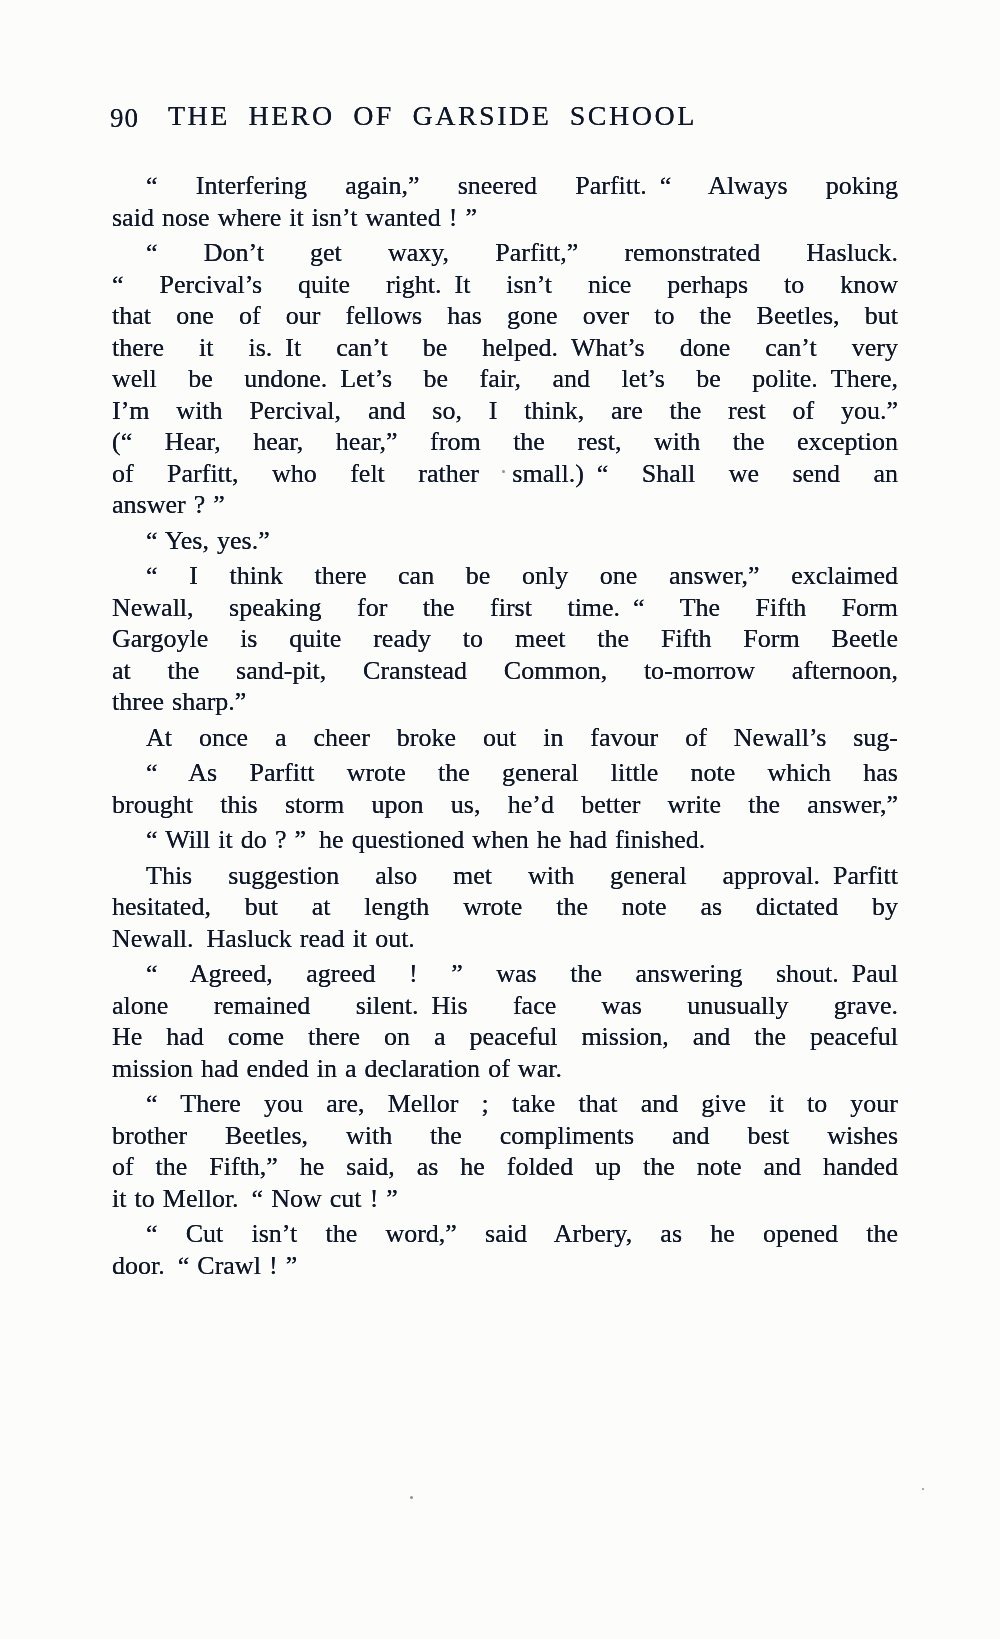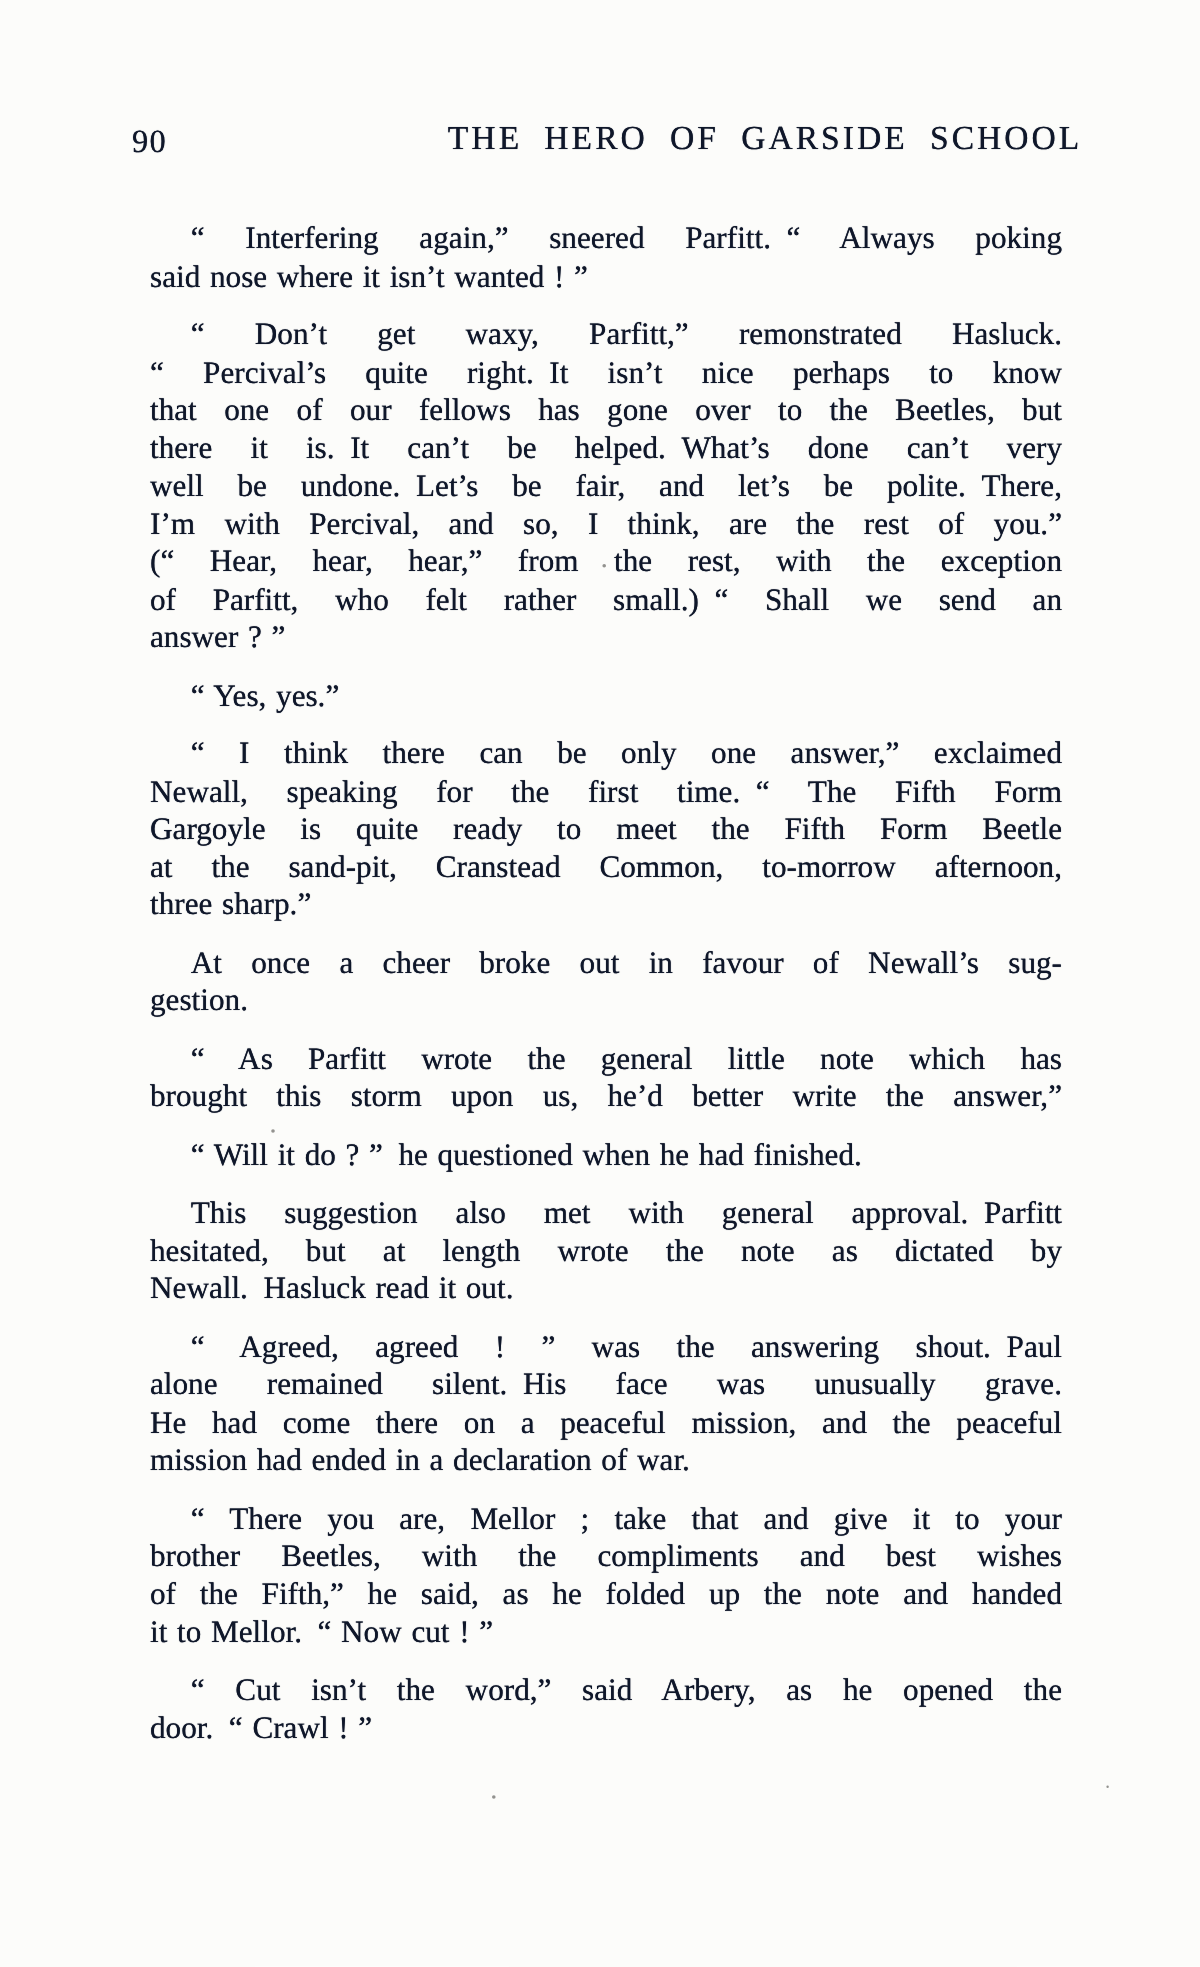--- a/index.html
+++ b/index.html
@@ -26,34 +26,34 @@
     top: 3px;
     font-size: 27px;
     line-height: 30px;
     letter-spacing: 1px;
   }
   .running-title {
     position: absolute;
     left: 60px;
     right: 0;
     top: 0;
-    text-align: right;
+    text-align: left;
     font-size: 28px;
     line-height: 32px;
     letter-spacing: 2.5px;
     word-spacing: 9px;
     white-space: nowrap;
   }
   .body-text {
     position: absolute;
     top: 166px;
     left: 108px;
     width: 794px;
   }
-  .paragraph { margin: 17px; padding: 0; }
+  .paragraph { margin: 4px; padding: 0; }
   .tl {
     font-size: 26px;
     line-height: 31.5px;
     text-align: justify;
     text-align-last: justify;
     word-spacing: 0.06em;
     white-space: normal;
   }
   .tl.para-start { text-indent: 34px; }
   .tl.para-end { text-align-last: left; }
@@ -95,21 +95,20 @@
       </div>
       <div class="paragraph">
         <div class="tl para-start">“ I think there can be only one answer,” exclaimed</div>
         <div class="tl">Newall, speaking for the first time. “ The Fifth Form</div>
         <div class="tl">Gargoyle is quite ready to meet the Fifth Form Beetle</div>
         <div class="tl">at the sand-pit, Cranstead Common, to-morrow afternoon,</div>
         <div class="tl para-end">three sharp.”</div>
       </div>
       <div class="paragraph">
         <div class="tl para-start">At once a cheer broke out in favour of Newall’s sug-</div>
-        <div class="tl para-end">gestion.</div>
       </div>
       <div class="paragraph">
         <div class="tl para-start">“ As Parfitt wrote the general little note which has</div>
         <div class="tl">brought this storm upon us, he’d better write the answer,”</div>
       </div>
       <div class="paragraph">
         <div class="tl para-start para-end">“ Will it do ? ” he questioned when he had finished.</div>
       </div>
       <div class="paragraph">
         <div class="tl para-start">This suggestion also met with general approval. Parfitt</div>

